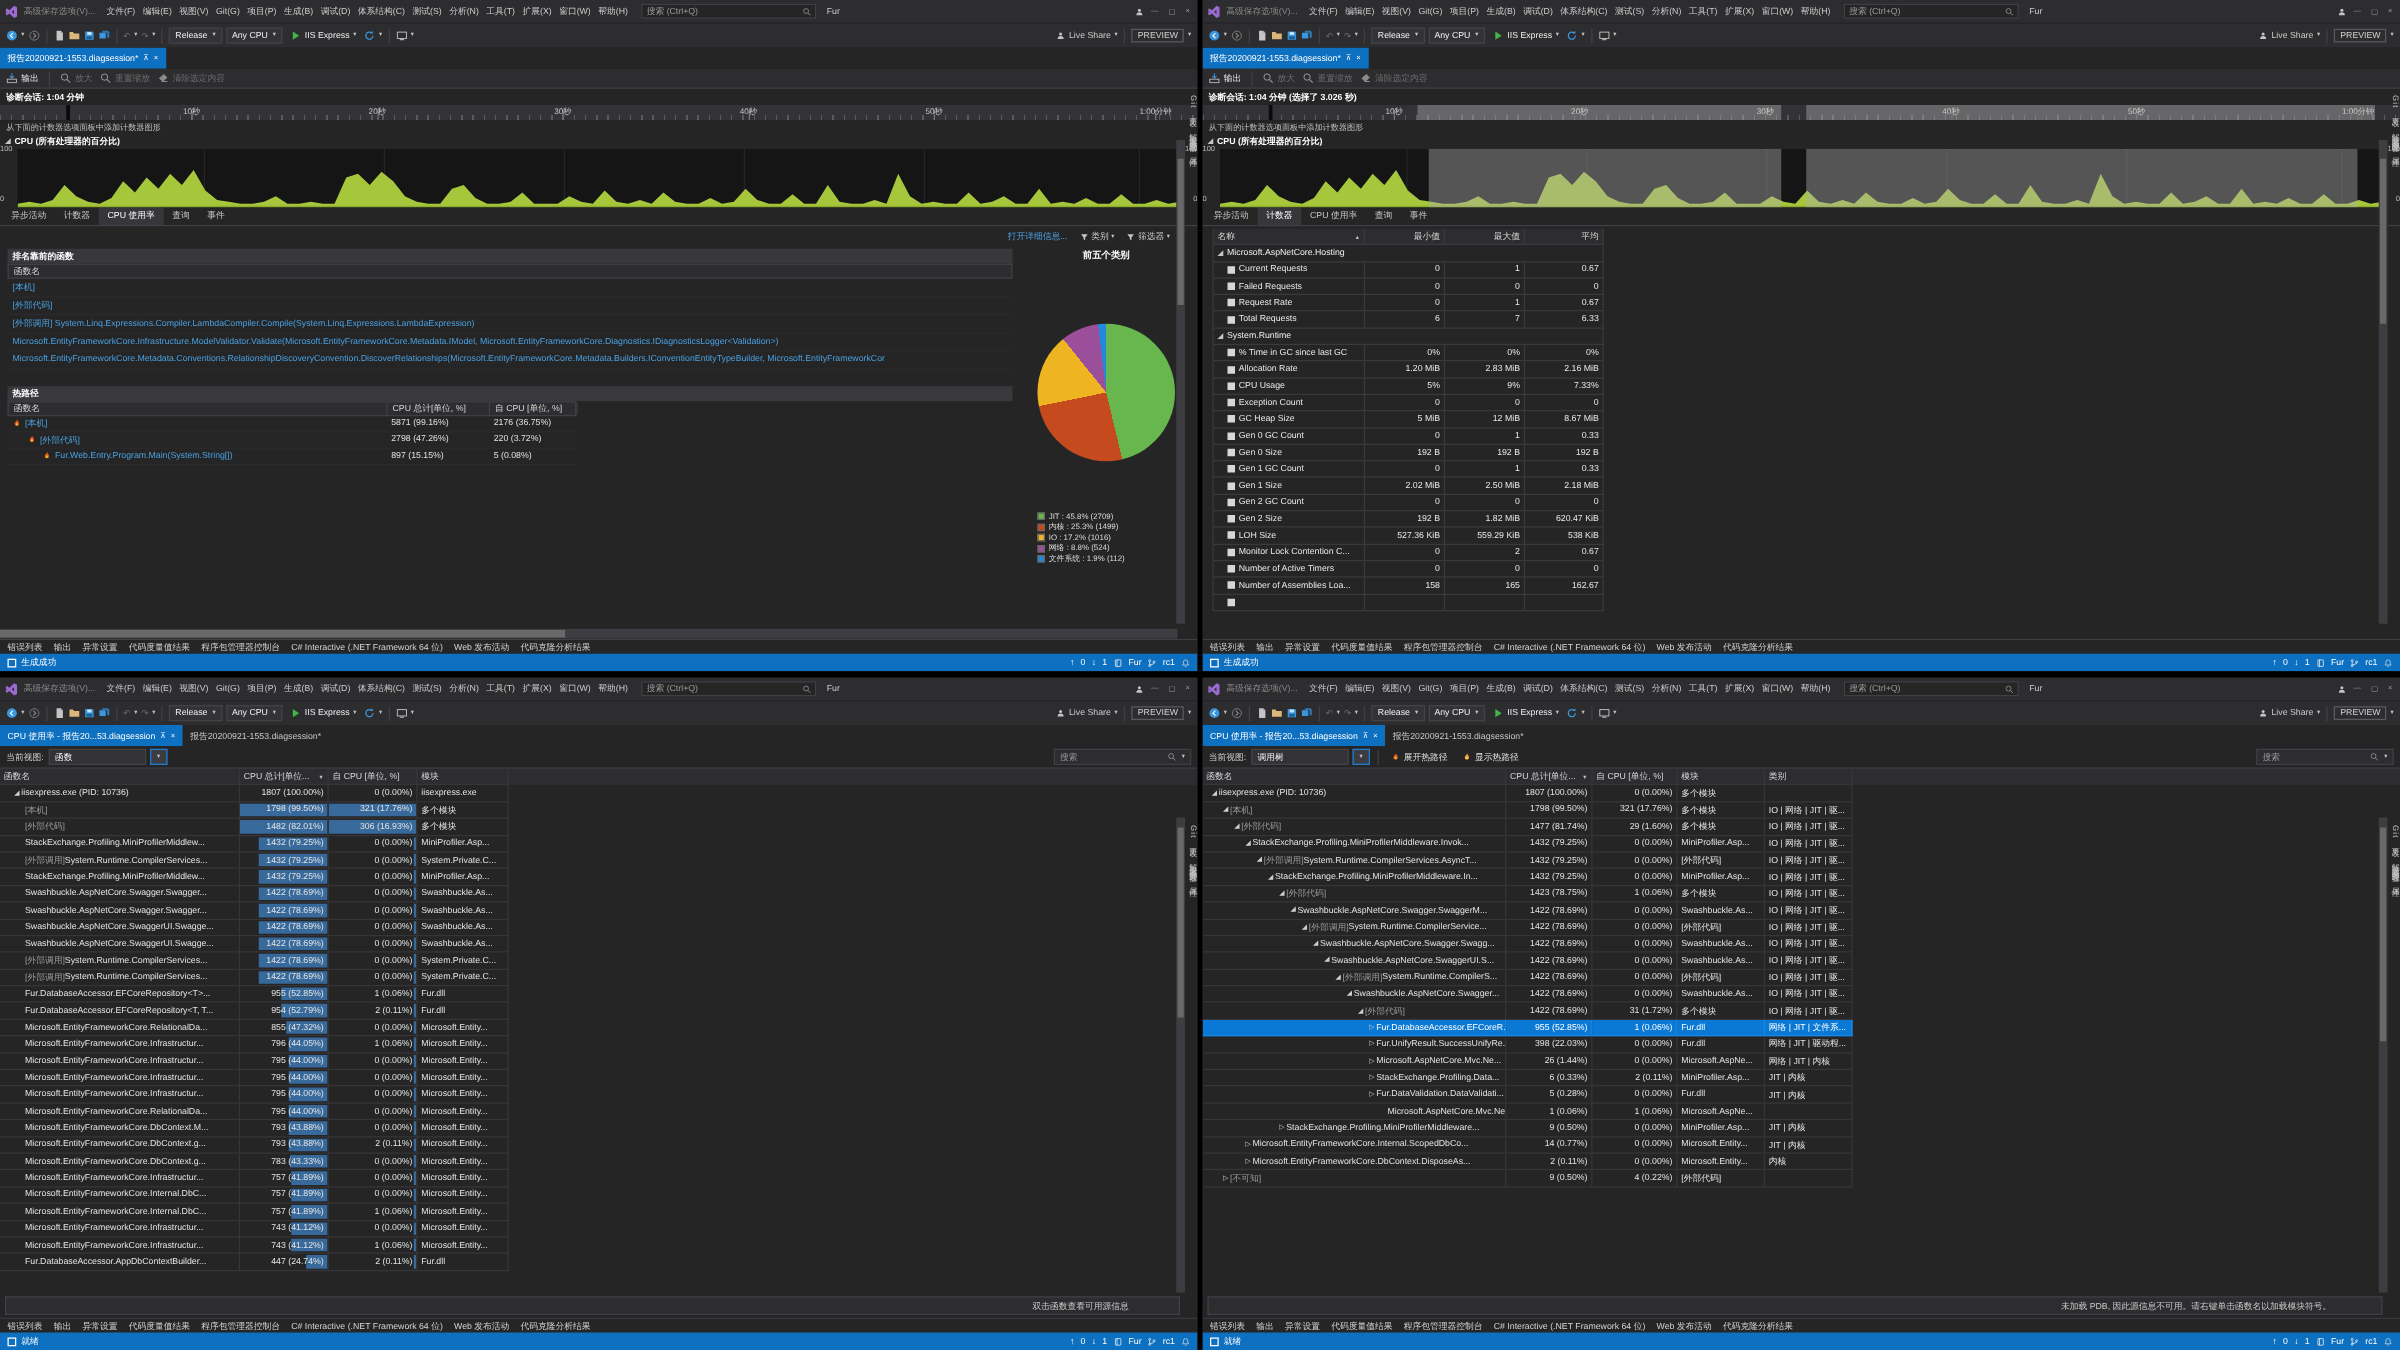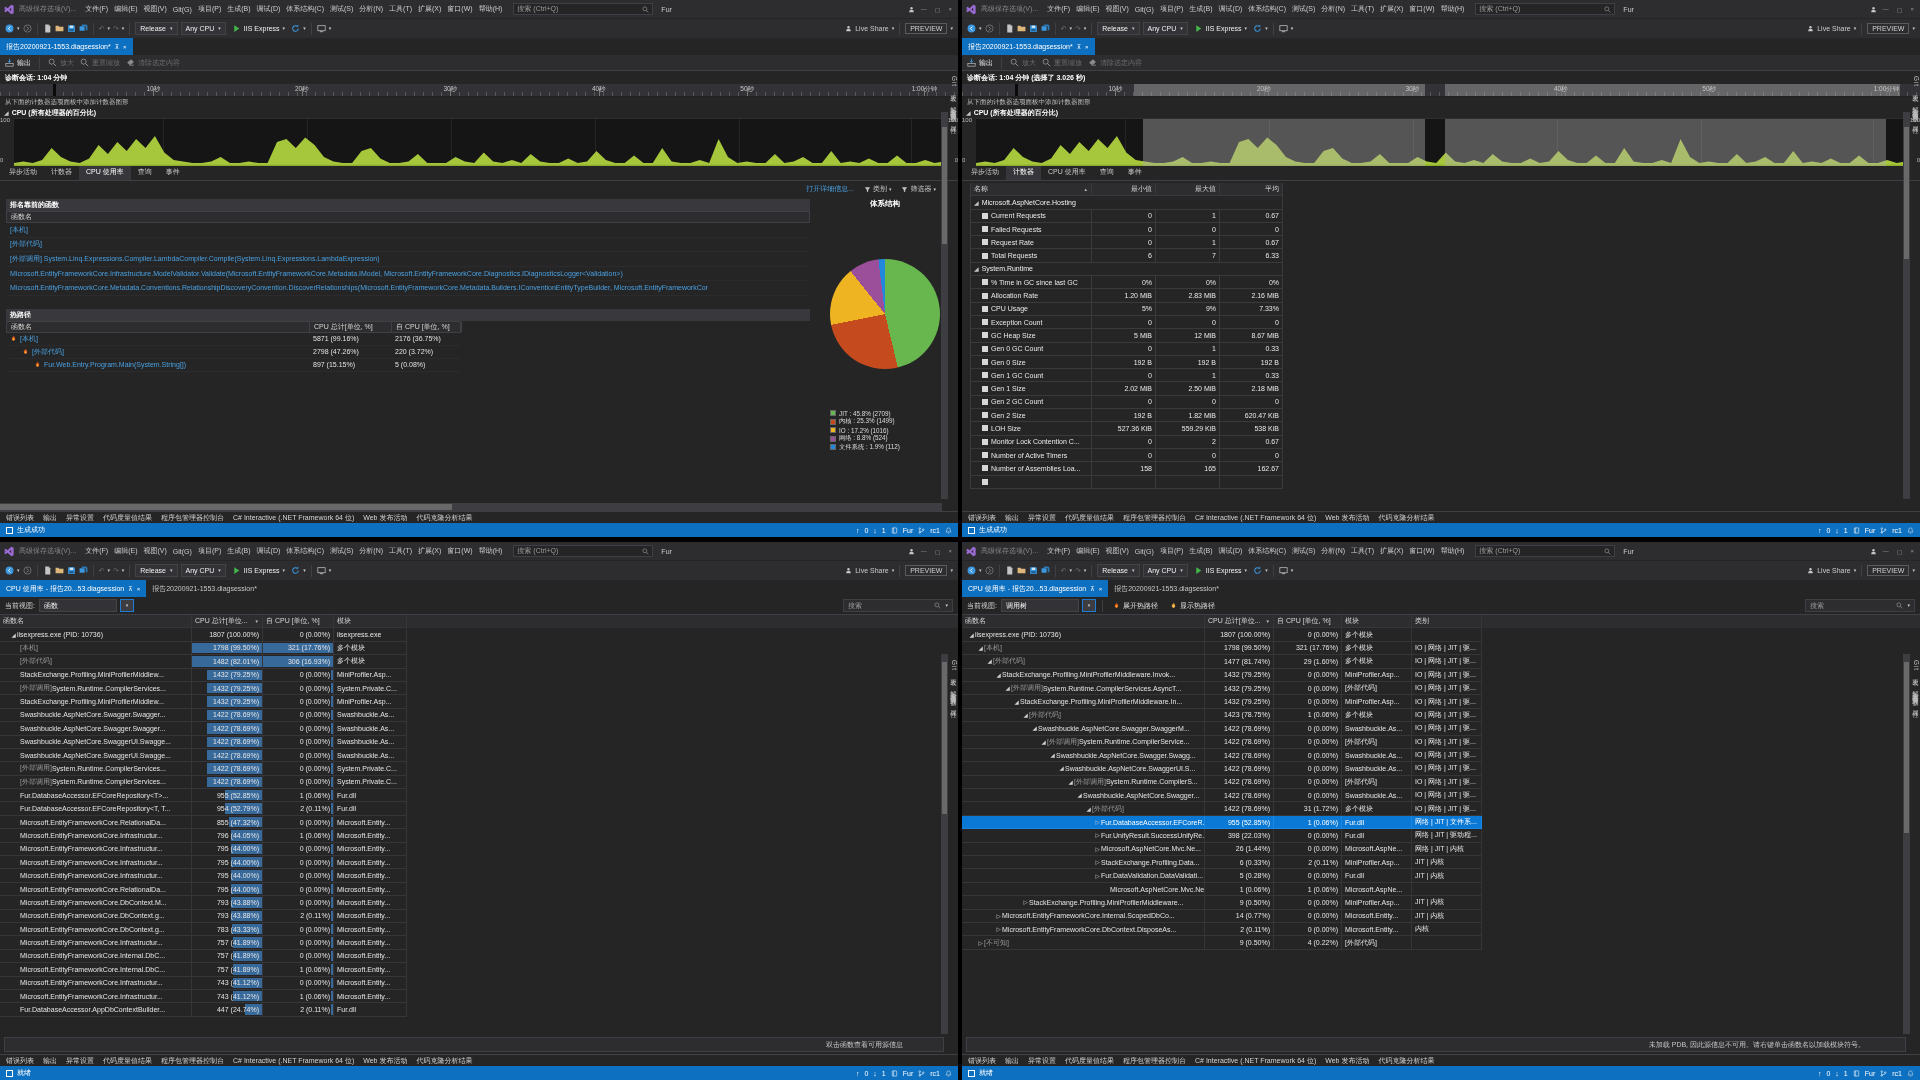--- a/index.html
+++ b/index.html
@@ -416,21 +416,21 @@
                       <path d="M8 7c.8 1.4 2 2 2 3.5a2 2 0 0 1-4 0C6 9.3 7.4 8.6 8 7z" fill="#f6b73c"></path>
                     </svg></span>
                   <span>Fur.Web.Entry.Program.Main(System.String[])</span>
                 </span>
                 <span class="hpnum">897 (15.15%)</span>
                 <span class="hpnum">5 (0.08%)</span>
               </div>
             </div>
           </div>
           <div class="piepanel">
-            <span class="pietitle">体系结构</span>
+            <span class="pietitle">前五个类别</span>
             <div class="pie" style="background: conic-gradient(rgb(103, 182, 78) 0deg, rgb(103, 182, 78) 166.5deg, rgb(197, 74, 29) 166.5deg, rgb(197, 74, 29) 258.5deg, rgb(238, 180, 34) 258.5deg, rgb(238, 180, 34) 321.1deg, rgb(155, 79, 155) 321.1deg, rgb(155, 79, 155) 353.1deg, rgb(34, 136, 221) 353.1deg, rgb(34, 136, 221) 360deg);"></div>
             <div class="legend">
               <div class="legrow">
                 <span class="sw" style="background: rgb(103, 182, 78);"></span>
                 <span>JIT : 45.8% (2709)</span>
               </div>
               <div class="legrow">
                 <span class="sw" style="background: rgb(197, 74, 29);"></span>
                 <span>内核 : 25.3% (1499)</span>
               </div>

